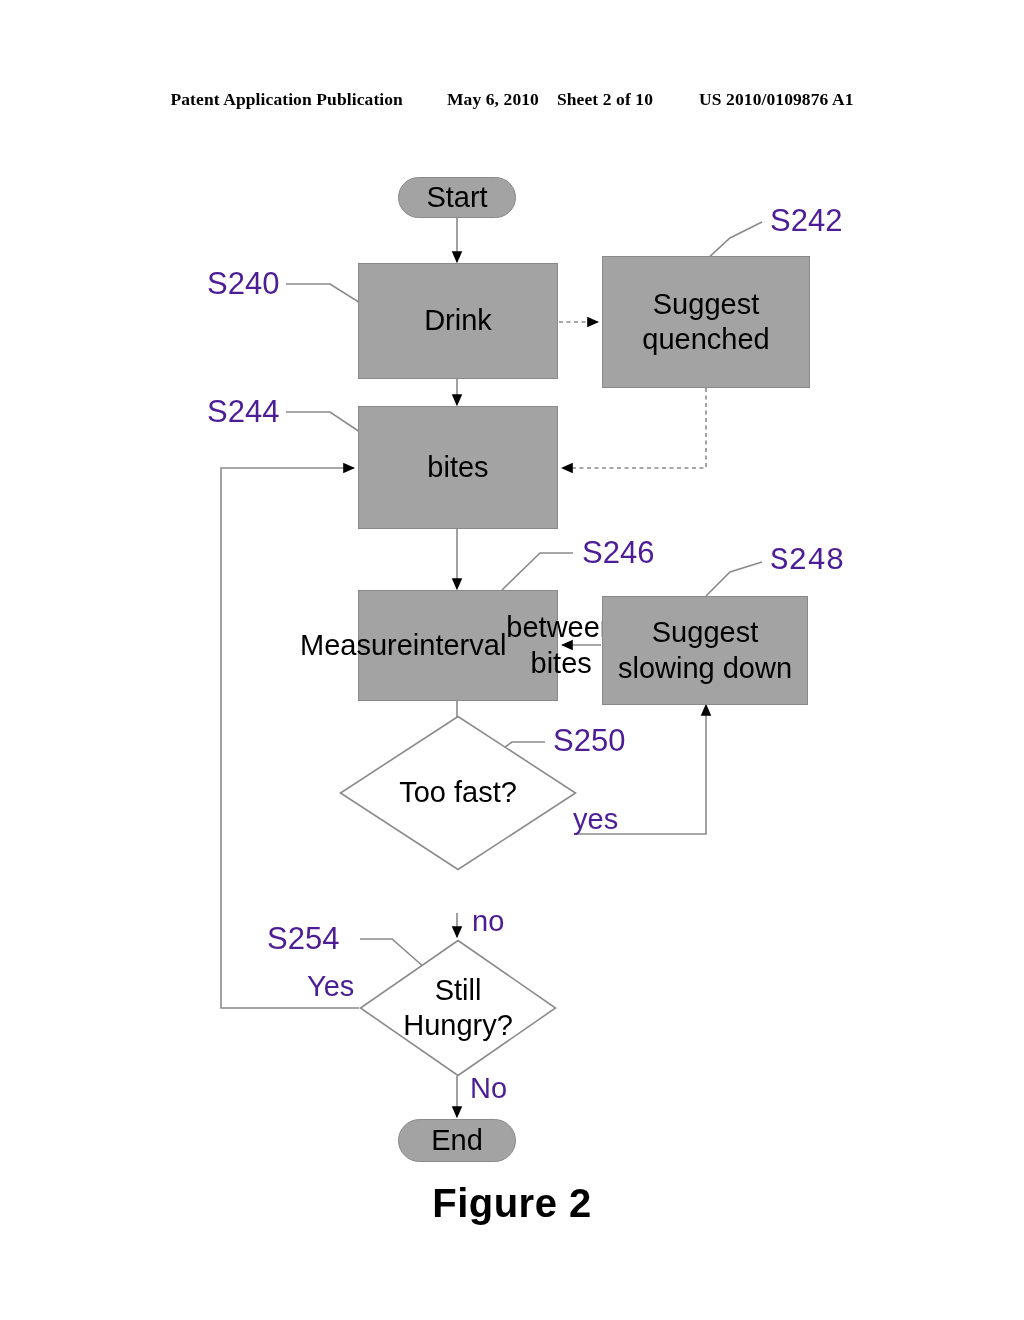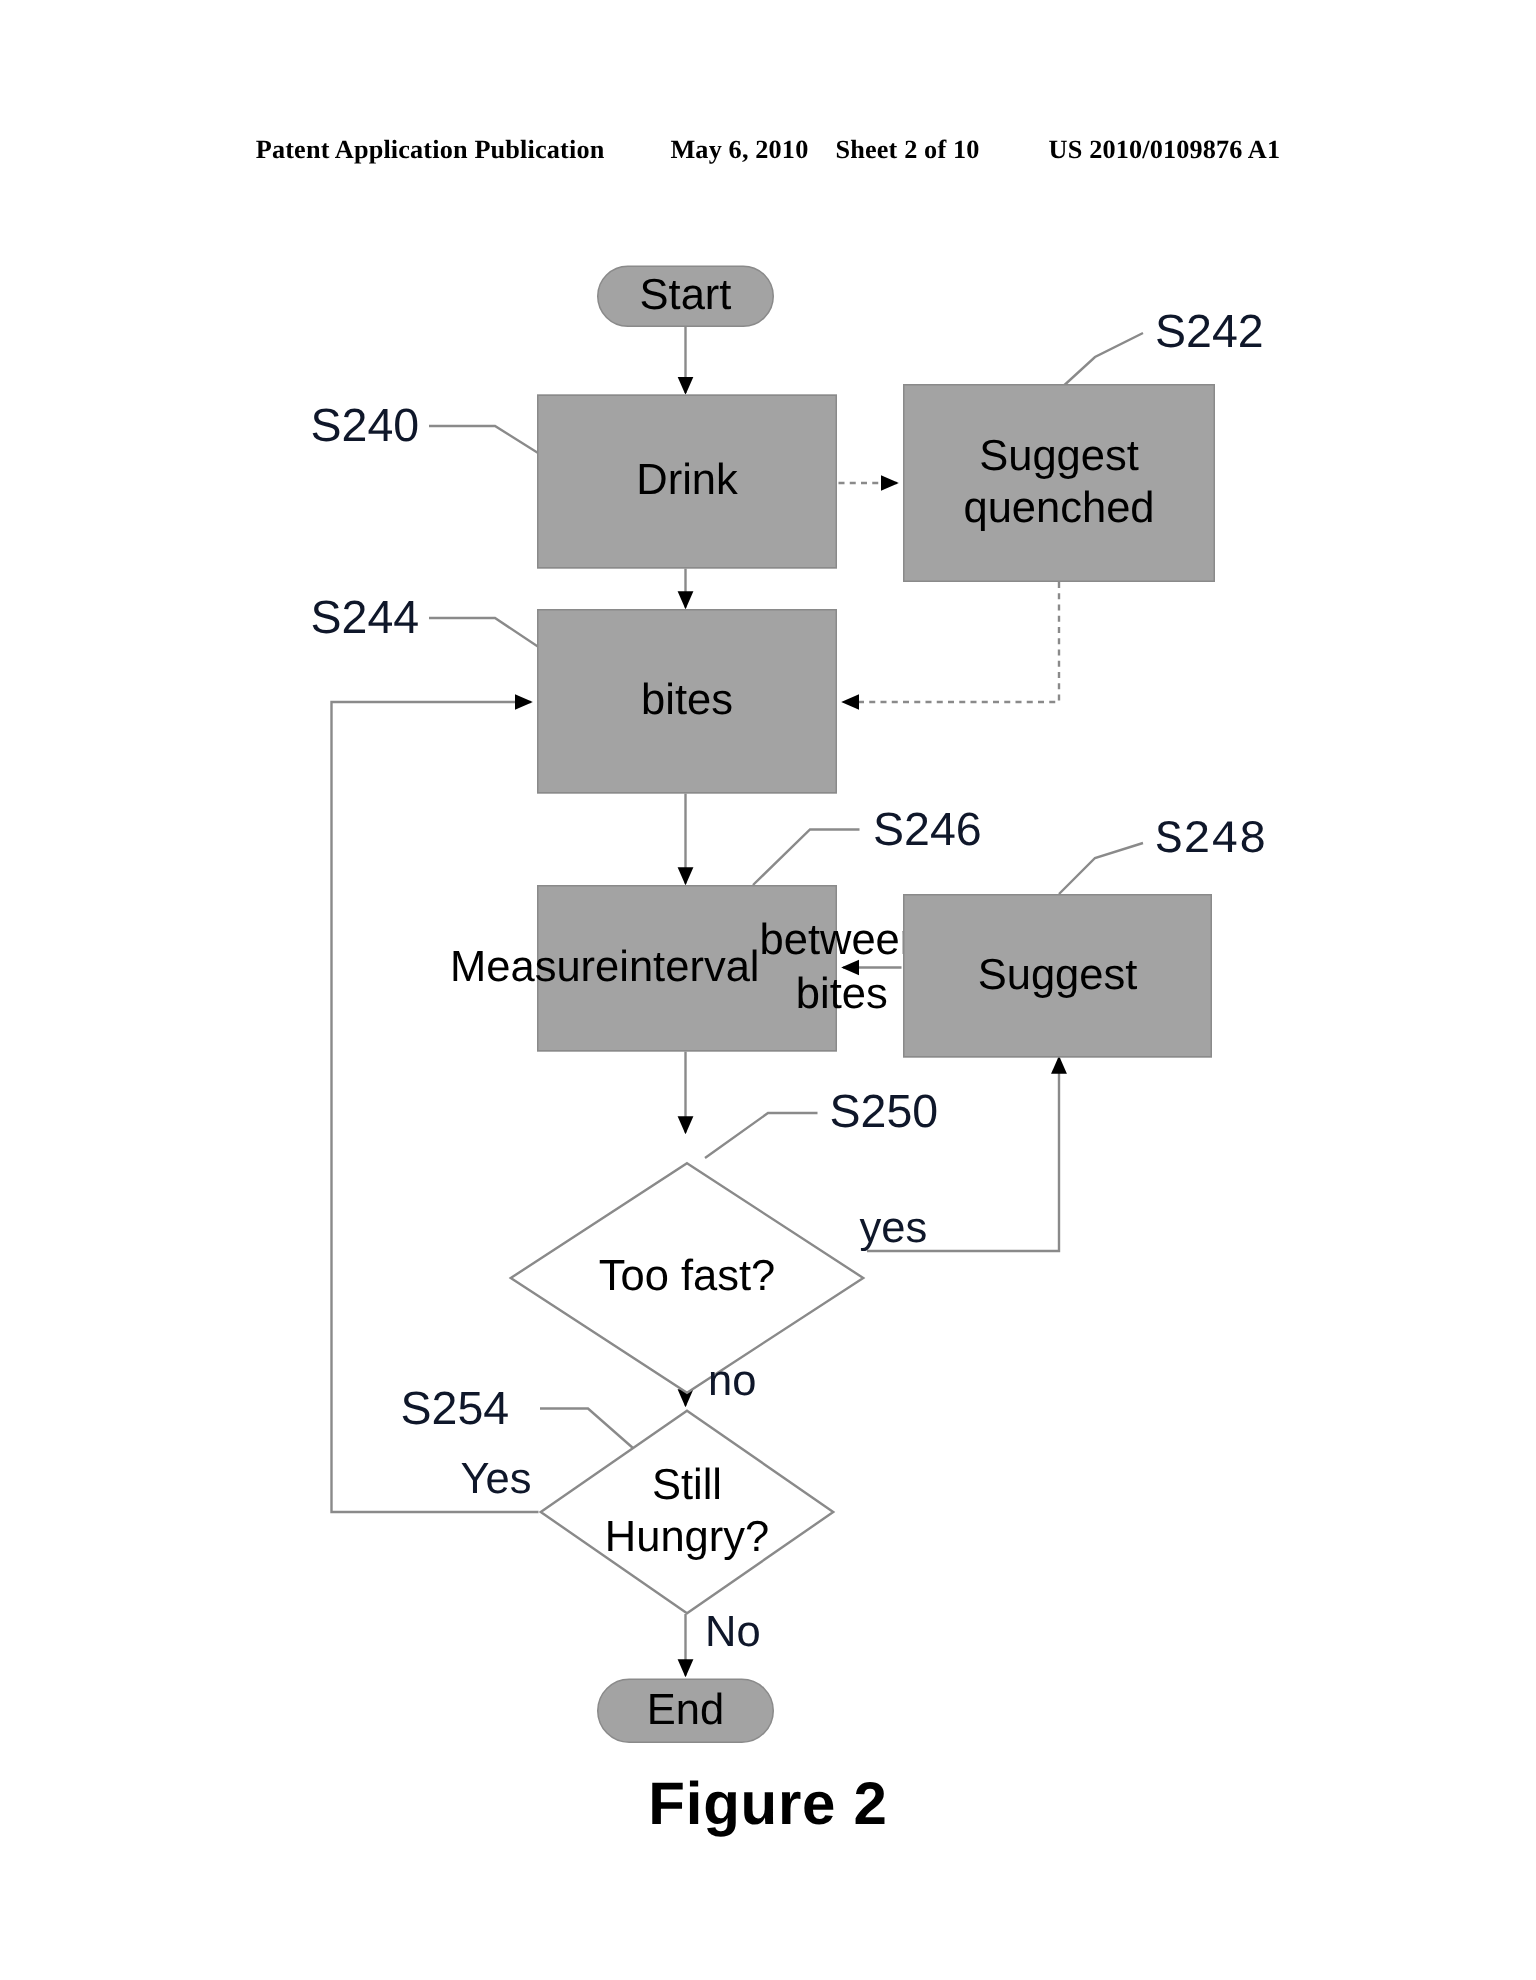--- a/index.html
+++ b/index.html
@@ -106,21 +106,21 @@
     font-family: "Liberation Sans", sans-serif;
     font-size: 29px;
     line-height: 1.22;
     color: #000;
   }
 
   
   .ftext {
     position: absolute;
     font-family: "Liberation Sans", sans-serif;
-    color: #0f172a;
+    color: #4c1d95;
     white-space: nowrap;
   }
   .ref-num { font-size: 31px; }
   .edge-label { font-size: 29px; }
 </style>
 </head>
 <body>
 
 <div class="sheet-header">
   <span class="hdr-pub">Patent Application Publication</span>
@@ -191,23 +191,24 @@
 </div>
 
 <div class="node process" style="left:358px; top:590px; width:200px; height:111px; flex-direction:row;">
   <span>Measure</span>
   <span>interval</span>
   <span>between bites</span>
 </div>
 
 <div class="node process" style="left:602px; top:596px; width:206px; height:109px; flex-direction:column;">
   <span>Suggest</span>
-</div>
-
-<div class="diamond-wrap" style="left:339px; top:774px; width:238px; height:156px;">
+  <span>slowing down</span>
+</div>
+
+<div class="diamond-wrap" style="left:339px; top:715px; width:238px; height:156px;">
   <svg class="diamond-shape" viewBox="0 0 238 156" xmlns="http://www.w3.org/2000/svg" preserveAspectRatio="none">
     <polygon points="119,1.5 236.5,78 119,154.5 1.5,78" fill="#ffffff" stroke="#8a8a8a" stroke-width="1.6"></polygon>
   </svg>
   <div class="diamond-label">
     <span>Too fast?</span>
   </div>
 </div>
 
 <div class="diamond-wrap" style="left:359px; top:939px; width:198px; height:138px;">
   <svg class="diamond-shape" viewBox="0 0 198 138" xmlns="http://www.w3.org/2000/svg" preserveAspectRatio="none">

